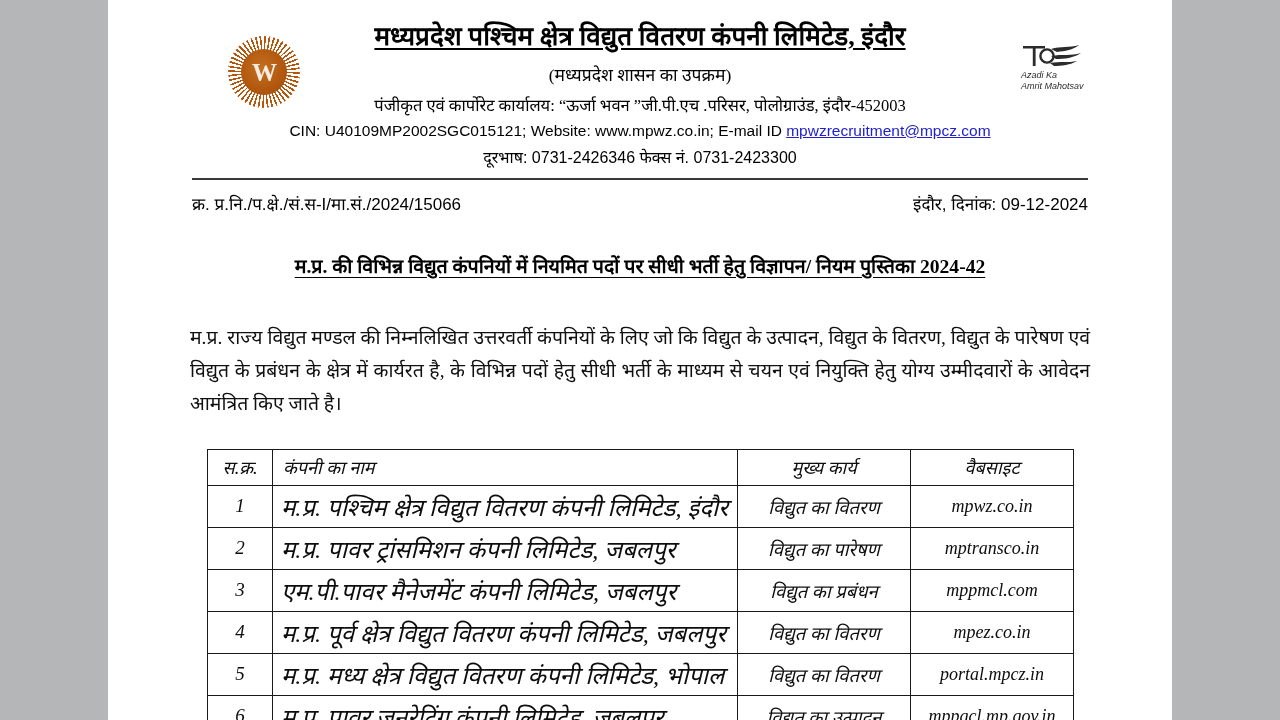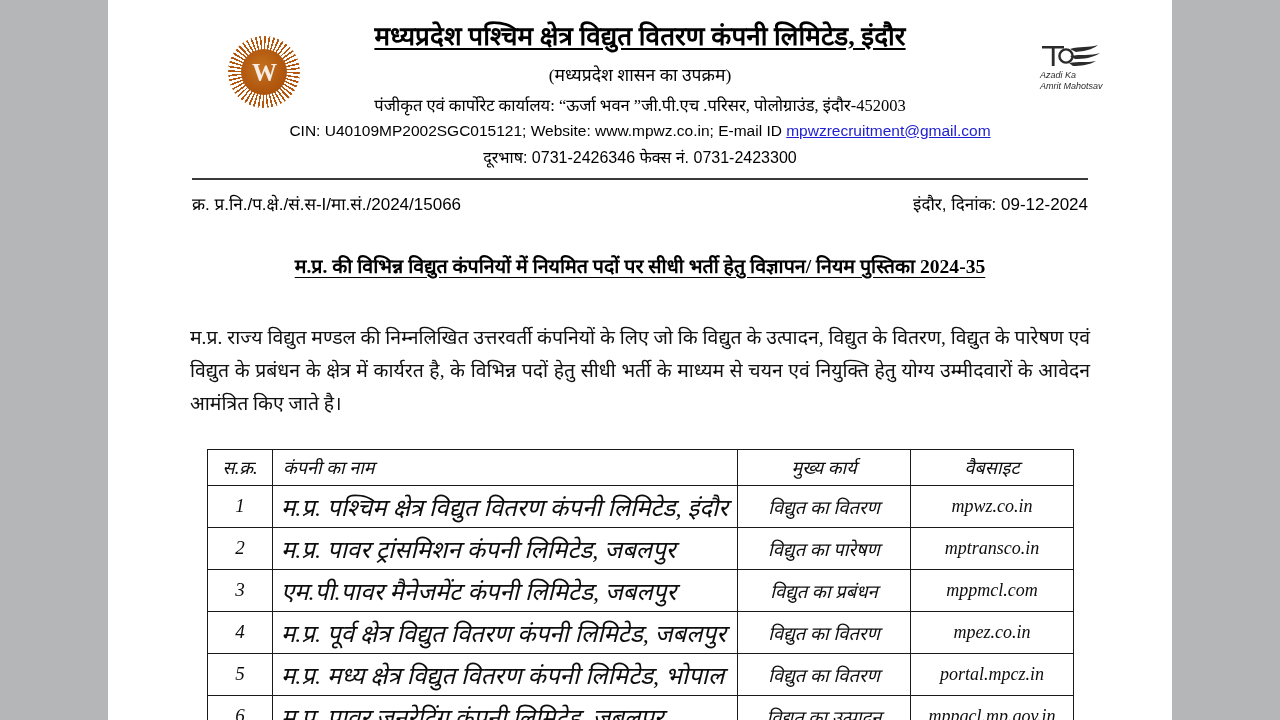--- a/index.html
+++ b/index.html
@@ -128,21 +128,21 @@
     color: #f6ece2;
     font-family: "Liberation Serif", "DejaVu Serif", serif;
     font-size: 25px;
     font-weight: bold;
     letter-spacing: -1px;
     line-height: 1;
   }
 
   .logo-right {
     position: absolute;
-    right: 62px;
+    right: 81px;
     top: 36px;
     width: 74px;
     height: 60px;
     color: #be185d;
   }
   .logo-right svg { display: block; }
 
   
   .hrule {
     width: 896px;
@@ -269,32 +269,32 @@
             <path d="M33 27 C43 25 51 27 60 25 C54 29 44 30 37 30 z"></path>
           </g>
           <text x="4" y="42" font-family="'Liberation Sans', sans-serif" font-size="9" font-style="italic" fill="#2b2b2b">Azadi Ka</text>
           <text x="4" y="53" font-family="'Liberation Sans', sans-serif" font-size="9" font-style="italic" fill="#2b2b2b">Amrit Mahotsav</text>
         </svg>
       </div>
 
       <div class="org-title">मध्यप्रदेश पश्चिम क्षेत्र विद्युत वितरण कंपनी लिमिटेड, इंदौर</div>
       <div class="org-sub">(मध्यप्रदेश शासन का उपक्रम)</div>
       <div class="org-address">पंजीकृत एवं कार्पोरेट कार्यालय: “ऊर्जा भवन ”जी.पी.एच .परिसर, पोलोग्राउंड, इंदौर-452003</div>
-      <div class="org-cin"><span>CIN: U40109MP2002SGC015121; Website: www.mpwz.co.in; E-mail ID </span><a class="mail-link" href="#">mpwzrecruitment@gmail.com</a></div>
+      <div class="org-cin"><span>CIN: U40109MP2002SGC015121; Website: www.mpwz.co.in; E-mail ID </span><a class="mail-link" href="#">mpwzrecruitment@mpcz.com</a></div>
       <div class="org-phone">दूरभाष: 0731-2426346 फेक्स  नं. 0731-2423300</div>
     </div>
 
     <hr class="hrule">
 
     <div class="ref-row">
       <div>क्र. प्र.नि./प.क्षे./सं.स-I/मा.सं./2024/15066</div>
       <div>इंदौर, दिनांक: 09-12-2024</div>
     </div>
 
-    <div class="doc-title">म.प्र. की विभिन्न विद्युत कंपनियों में नियमित पदों पर सीधी भर्ती हेतु विज्ञापन/ नियम पुस्तिका 2024-35</div>
+    <div class="doc-title">म.प्र. की विभिन्न विद्युत कंपनियों में नियमित पदों पर सीधी भर्ती हेतु विज्ञापन/ नियम पुस्तिका 2024-42</div>
 
     <p class="body-para">म.प्र. राज्य विद्युत मण्डल की निम्नलिखित उत्तरवर्ती कंपनियों के लिए जो कि विद्युत के उत्पादन, विद्युत के वितरण, विद्युत के पारेषण एवं विद्युत के प्रबंधन के क्षेत्र में कार्यरत है, के विभिन्न पदों हेतु सीधी भर्ती के माध्यम से चयन एवं नियुक्ति हेतु योग्य उम्मीदवारों के आवेदन आमंत्रित किए जाते है।</p>
 
     <div class="tbl-wrap">
       <table class="companies">
         <colgroup>
           <col class="c-sr">
             <col class="c-name">
             <col class="c-work">
             <col class="c-site">

